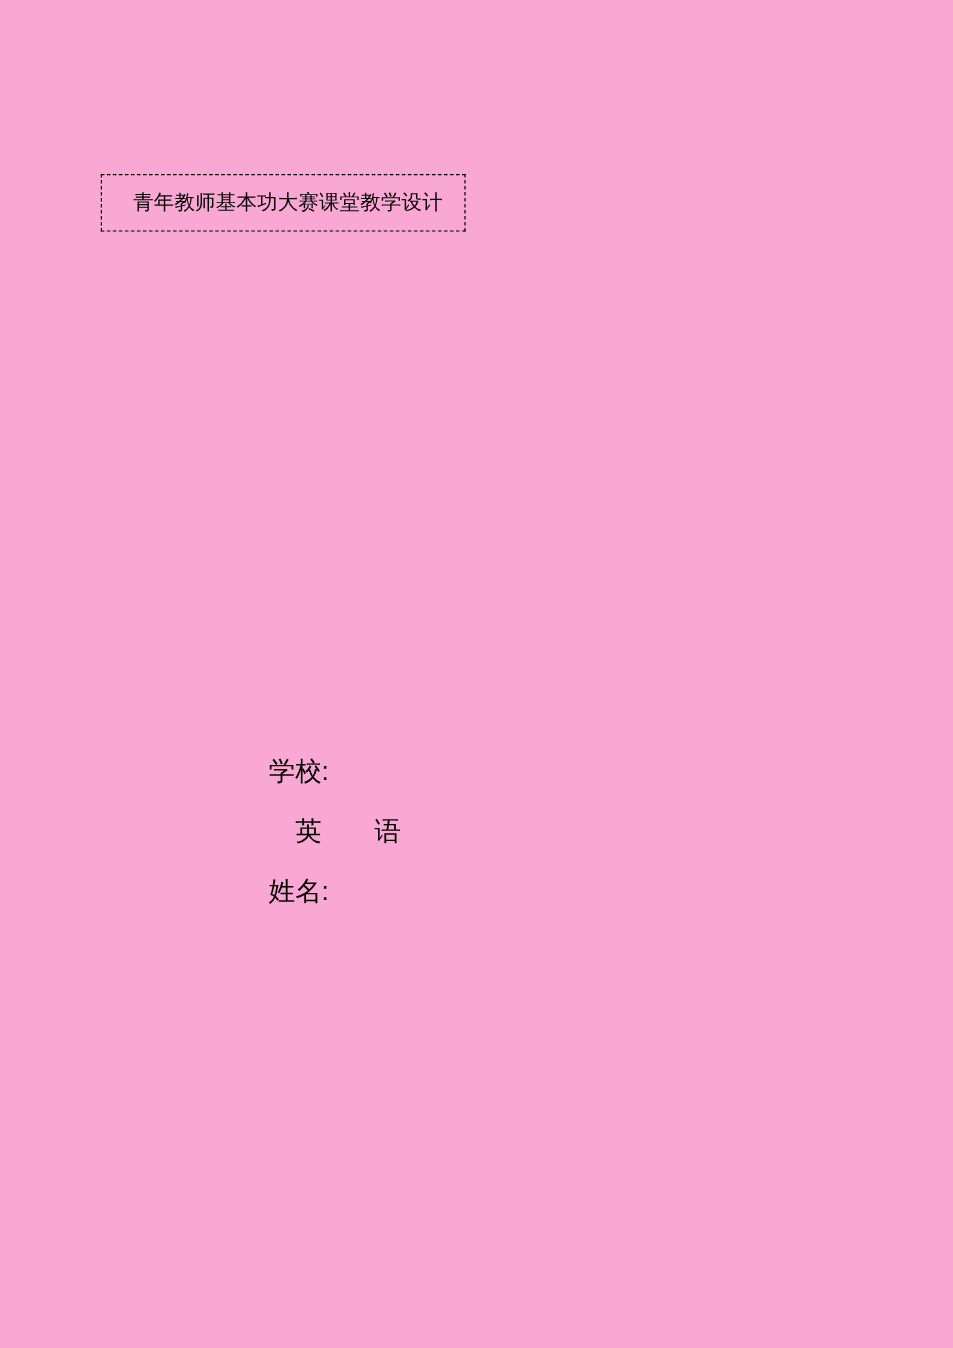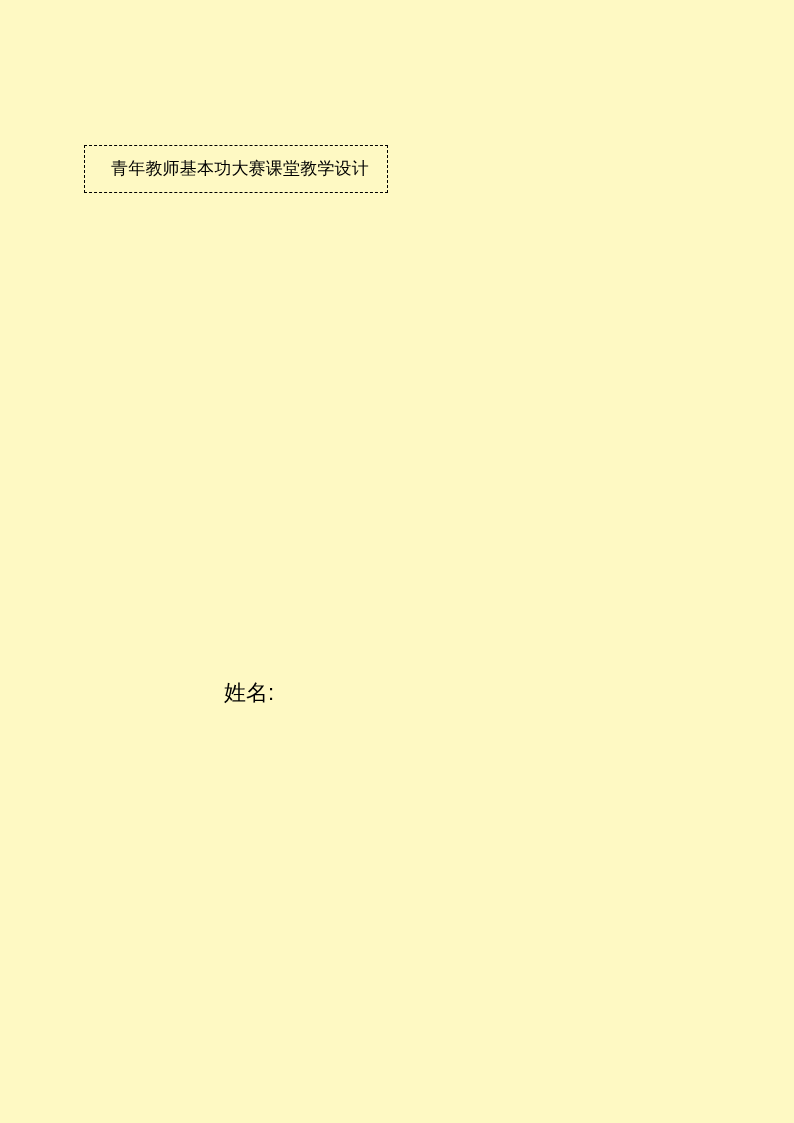--- a/index.html
+++ b/index.html
@@ -12,21 +12,21 @@
     font-family: "Liberation Sans", "DejaVu Sans", sans-serif;
     color: #000000;
     -webkit-font-smoothing: antialiased;
   }
 
   .page {
     position: relative;
     width: 794px;
     height: 1123px;
     margin: 0 auto;
-    background: #fef9c3;
+    background: #f9a8d4;
     overflow: hidden;
   }
 
   
   .stamp-box {
     position: absolute;
     left: 84px;
     top: 145px;
     width: 304px;
     height: 48px;
@@ -85,22 +85,27 @@
 
 <div class="page">
 
   <div class="stamp-box">
     <span class="stamp-box-text">青年教师基本功大赛课堂教学设计</span>
   </div>
 
 
   <div class="meta-block">
 
+    <div class="meta-row">
+      <span class="meta-label">学校:</span>
+      <span class="meta-value"></span>
+    </div>
 
     <div class="meta-row">
+      <span class="meta-value">　英　　语</span>
     </div>
 
     <div class="meta-row">
       <span class="meta-label">姓名:</span>
       <span class="meta-value"></span>
     </div>
 
 
   </div>
 

